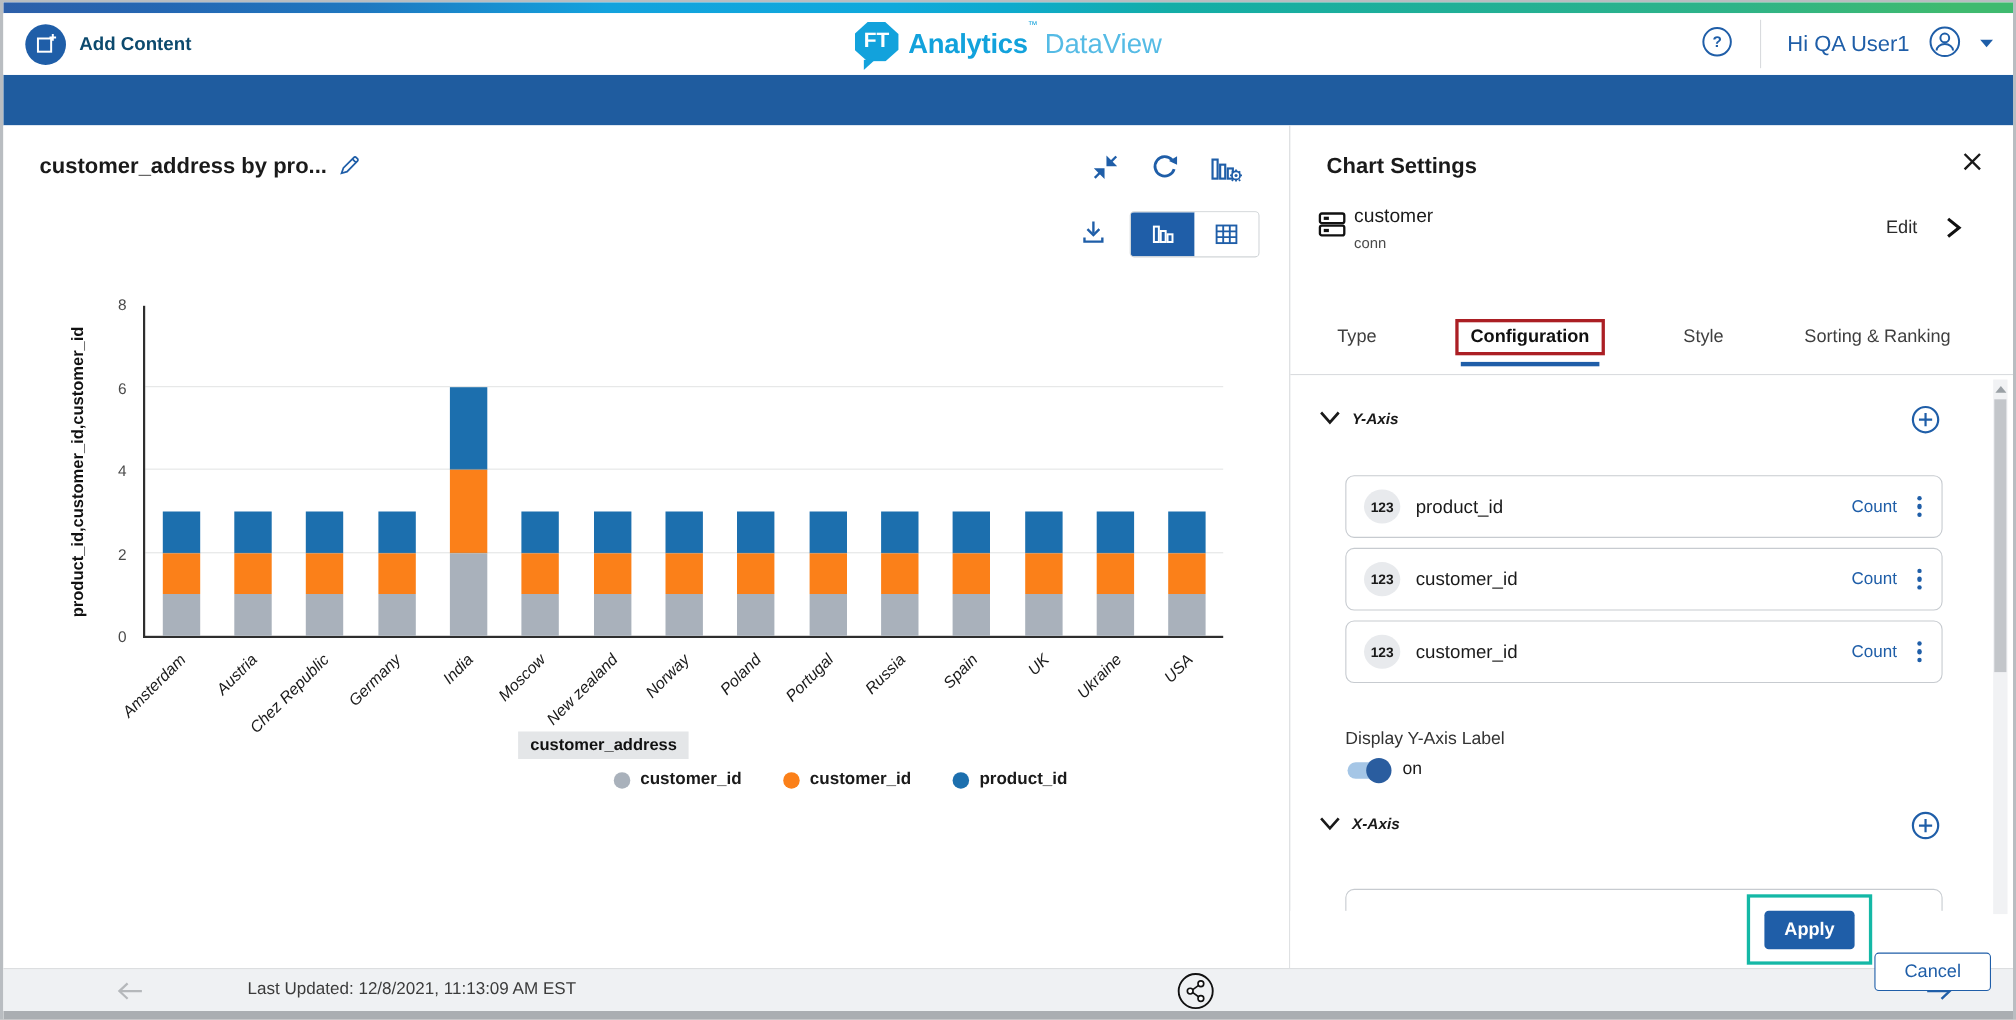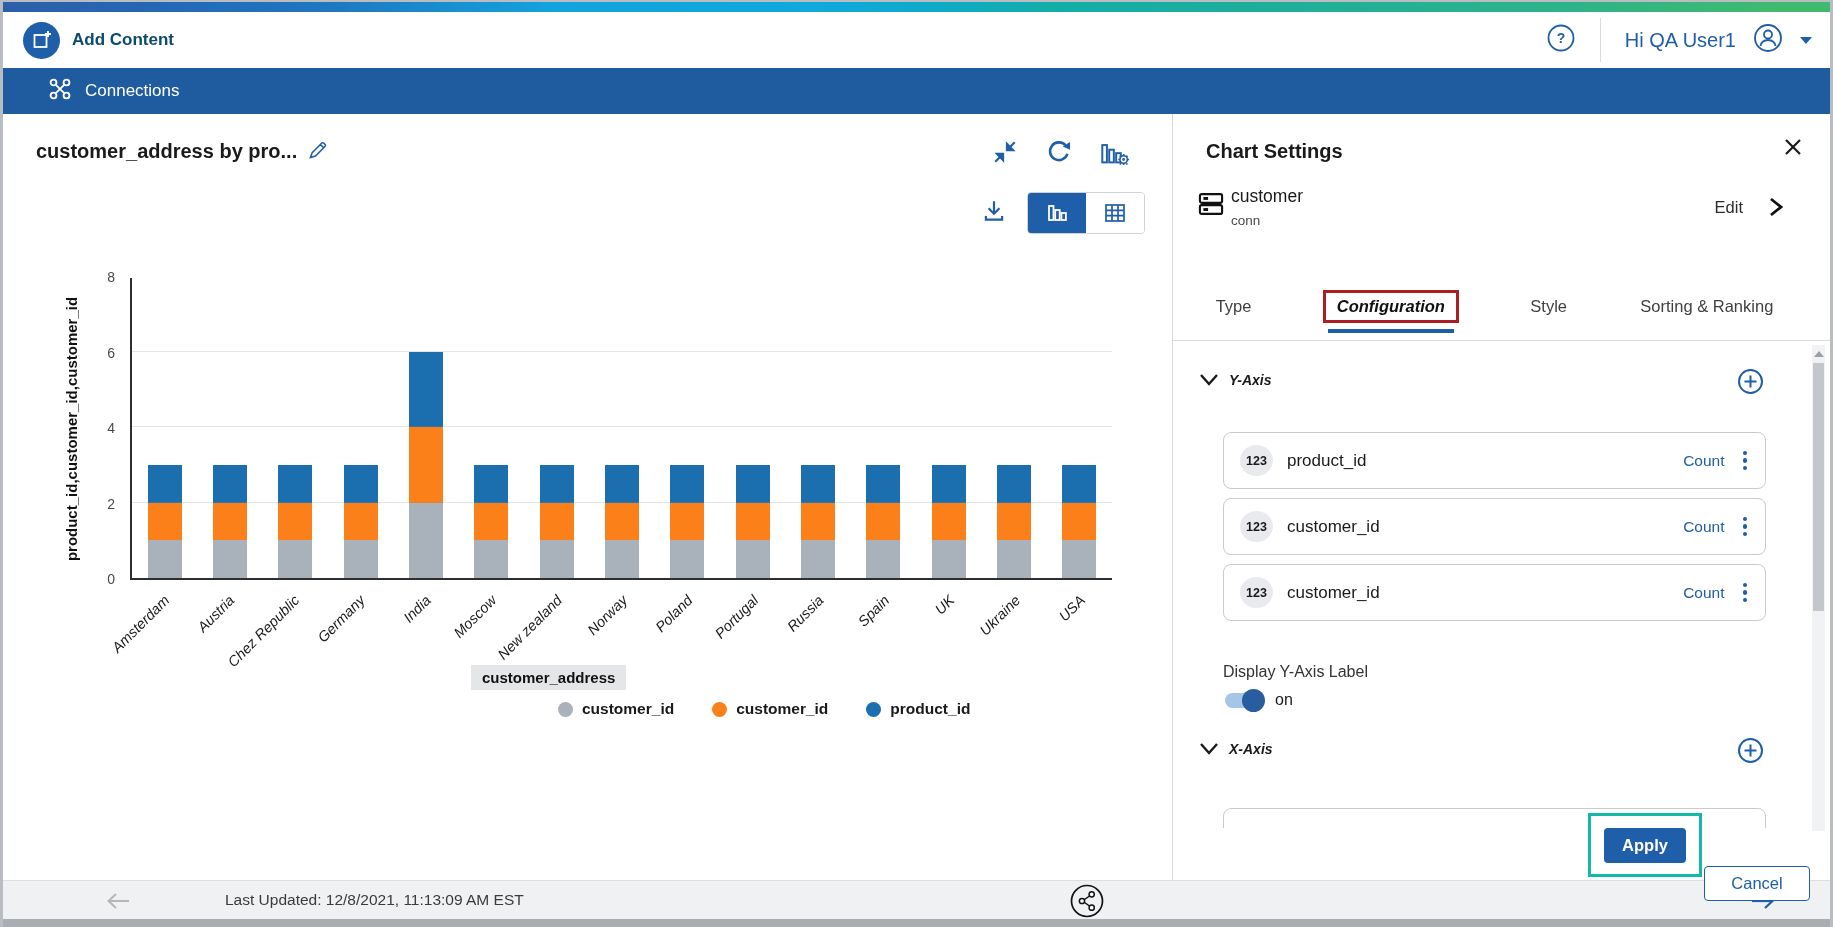--- a/index.html
+++ b/index.html
@@ -68,21 +68,21 @@
   .panel{flex:1;border-left:1px solid #d8dadd;position:relative;background:#fff;}
   .panel-title{position:absolute;left:33px;top:26px;font-size:20px;font-weight:bold;color:#1a1a1a;}
   .panel-close{position:absolute;right:26px;top:22px;cursor:pointer;}
   .ds-icon{position:absolute;left:23px;top:76px;}
   .ds-name{position:absolute;left:58px;top:72px;font-size:17.5px;color:#1a1a1a;}
   .ds-conn{position:absolute;left:58px;top:99px;font-size:13.5px;color:#4a4a4a;}
   .ds-edit{position:absolute;right:46px;top:82px;display:flex;align-items:center;gap:25px;cursor:pointer;}
   .ds-edit-label{font-size:16.5px;color:#2b2b2b;}
   .ptabs{position:absolute;top:176px;left:6px;right:20px;display:flex;justify-content:space-around;align-items:center;}
   .ptab{font-size:16.5px;color:#3f3f3f;cursor:pointer;position:relative;padding:6px 2px;}
-  .ptab.active{font-weight:bold;color:#111;border:3px solid #ab1f24;padding:4px 11px;font-style:italic;}
+  .ptab.active{font-weight:bold;color:#111;border:3px solid #ab1f24;padding:4px 11px;}
   .ptab.active::after{content:'';position:absolute;left:2px;right:2px;bottom:-13px;height:4px;background:#1f5ea8;}
   .ptabs-divider{position:absolute;top:226px;left:0;right:0;border-top:1px solid #dadcdf;}
   .sect{position:absolute;left:26px;display:flex;align-items:center;gap:10px;}
   .sect-title{font-size:14px;font-weight:bold;color:#1a1a1a;font-style:italic;}
   .plus-btn{position:absolute;right:66px;cursor:pointer;}
   .fields{position:absolute;left:50px;right:64px;top:318px;display:flex;flex-direction:column;gap:9px;}
   .field-row{height:57px;border:1px solid #c7cbd0;border-radius:8px;background:#fff;display:flex;align-items:center;padding:0 16px;}
   .badge{width:33px;height:31px;border-radius:50%;background:#e8eaed;display:flex;align-items:center;justify-content:center;
     font-size:12.5px;font-weight:bold;color:#1a1a1a;flex:0 0 auto;}
   .field-name{margin-left:14px;font-size:17px;color:#1a1a1a;}
@@ -123,20 +123,30 @@
     <div class="addc">
       <span class="addc-circle">
         <svg width="22" height="22" viewBox="0 0 22 22">
             <rect x="3.5" y="6" width="12" height="12" fill="none" stroke="#fff" stroke-width="1.8"></rect>
             <path d="M17 2v6 M14 5h6" stroke="#fff" stroke-width="1.8" fill="none"></path>
           </svg>
       </span>
       <span class="addc-label">Add Content</span>
     </div>
 
+    <div class="brand">
+      <span class="brand-mark">
+        <span class="brand-oct">FT</span>
+        <span class="brand-tail"></span>
+      </span>
+      <span>
+        <span class="brand-analytics">Analytics</span><span class="brand-tm">™</span>
+        <span class="brand-dataview">DataView</span>
+      </span>
+    </div>
 
     <div class="header-right">
       <span style="cursor:pointer;">
         <svg width="30" height="30" viewBox="0 0 30 30">
             <circle cx="15" cy="15" r="12.5" fill="none" stroke="#1f5ea8" stroke-width="1.8"></circle>
             <text x="15" y="20" text-anchor="middle" font-size="14" font-weight="bold" fill="#1f5ea8" font-family="Liberation Sans, sans-serif">?</text>
           </svg>
       </span>
       <span class="hdr-divider"></span>
       <span class="greeting">Hi QA User1</span>
@@ -149,34 +159,20 @@
       </span>
       <span style="cursor:pointer;">
         <svg width="12" height="8" viewBox="0 0 12 8">
             <polygon points="0,0 12,0 6,7" fill="#1f5ea8"></polygon>
           </svg>
       </span>
     </div>
   </div>
 
   <div class="tabbar">
-    <div class="tab-plain" style="margin-left:18px;">
-      <span>
-        <svg width="26" height="26" viewBox="0 0 24 24">
-            <g stroke="#fff" stroke-width="1.7" fill="none">
-              <path d="M7 7 L17 17 M17 7 L7 17"></path>
-              <circle cx="6" cy="6" r="2.7" fill="#1f5c9f"></circle>
-              <circle cx="18" cy="6" r="2.7" fill="#1f5c9f"></circle>
-              <circle cx="6" cy="18" r="2.7" fill="#1f5c9f"></circle>
-              <circle cx="18" cy="18" r="2.7" fill="#1f5c9f"></circle>
-            </g>
-          </svg>
-      </span>
-      <span class="tab-plain-label">Connections</span>
-    </div>
   </div>
 
   <div class="main">
 
     <div class="chart-area">
       <div class="chart-title">customer_address by pro...</div>
       <span class="pencil">
         <svg width="24" height="24" viewBox="0 0 24 24">
             <path d="M4.5 19.5 L6.2 14.6 L15.6 5.2 a1.6 1.6 0 0 1 2.3 0 l1 1 a1.6 1.6 0 0 1 0 2.3 L9.5 18 L4.5 19.5 Z M14.3 6.5 l3.3 3.3" fill="none" stroke="#1f5ea8" stroke-width="1.6"></path>
           </svg>

